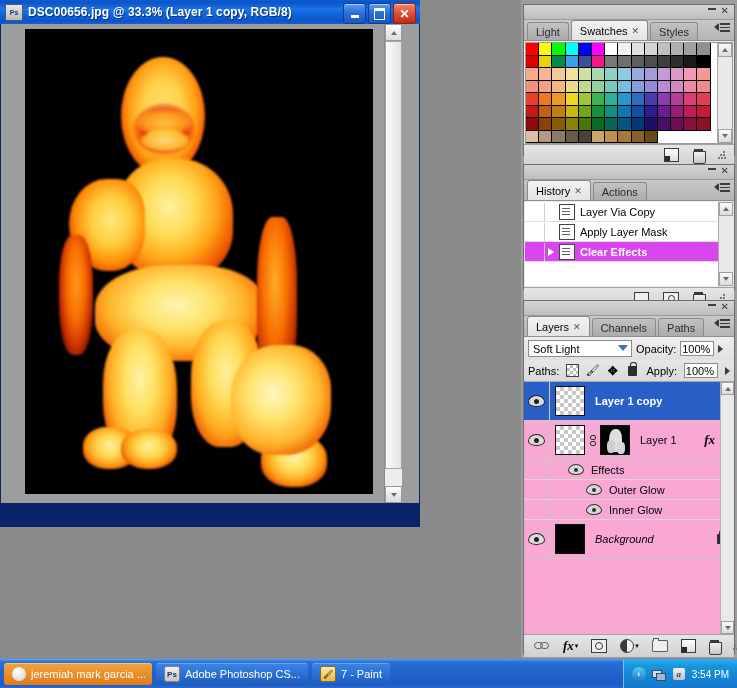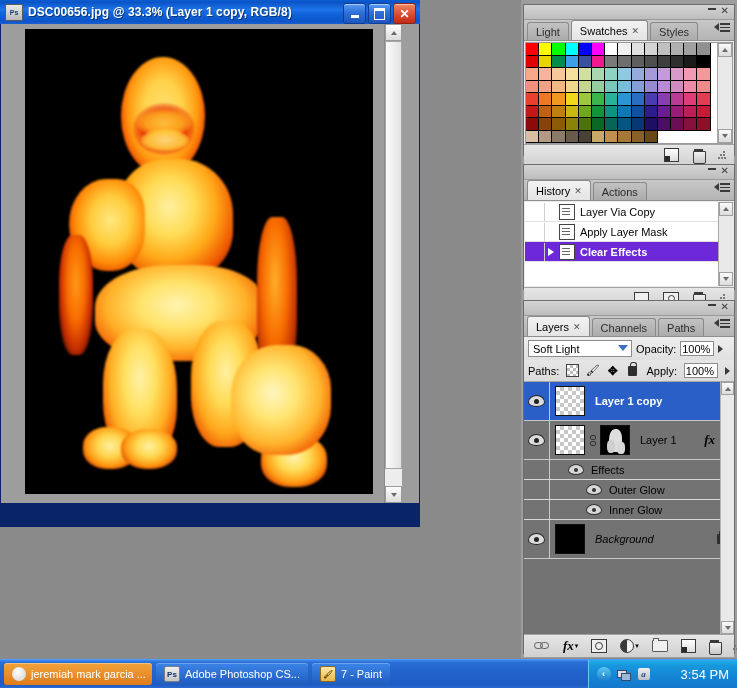--- a/index.html
+++ b/index.html
@@ -107,21 +107,21 @@
   .sw-grid{display:grid;grid-template-columns:repeat(14,13.2px);}
   .sw{width:13.2px;height:12.5px;box-sizing:border-box;border-right:1px solid #000;border-bottom:1px solid #000;}
   .sw-scroll{position:absolute;right:0;top:0;width:14px;height:100%;background:#e9e9e9;border-left:1px solid #a8a8a8;}
   .swsb{width:14px;height:14px;background:linear-gradient(to bottom,#fafafa,#dcdcdc);border:1px solid #a0a0a0;box-sizing:border-box;
     display:flex;align-items:center;justify-content:center;}
 
   
   #history-panel{top:164px;height:126px;}
   .hist-list{background:#fff;margin:1px;height:84px;position:relative;overflow:hidden;}
   .hist-row{height:19px;display:flex;align-items:center;border-bottom:1px solid #e0e0e0;position:relative;}
-  .hist-row.sel{background:#6d28d9;color:#fff;font-weight:bold;}
+  .hist-row.sel{background:#d946ef;color:#fff;font-weight:bold;}
   .hist-chk{width:20px;height:18px;border-right:1px solid #cfcfcf;box-sizing:border-box;}
   .hist-arrowslot{width:12px;display:flex;align-items:center;justify-content:center;}
   .hist-ptr{width:0;height:0;border-top:4px solid transparent;border-bottom:4px solid transparent;border-left:6px solid #fff;}
   .hist-ic{width:14px;height:14px;margin:0 5px 0 2px;background:#fff;border:1px solid #444;position:relative;flex:none;}
   .hist-ic i{position:absolute;left:2px;width:8px;height:1px;background:#666;}
   .hist-lbl{font-size:11px;white-space:nowrap;}
   .hist-scroll{position:absolute;right:0;top:0;width:14px;height:100%;background:#e9e9e9;border-left:1px solid #a8a8a8;}
 
   
   #layers-panel{top:300px;height:354px;}
@@ -142,21 +142,21 @@
     background:
       linear-gradient(45deg,#bdbdbd 25%,transparent 25%,transparent 75%,#bdbdbd 75%),
       linear-gradient(45deg,#bdbdbd 25%,#fff 25%,#fff 75%,#bdbdbd 75%);
     background-size:6px 6px;background-position:0 0,3px 3px;}
   .brush-ic{font-size:11px;transform:rotate(0deg);}
   .move-ic{font-size:12px;font-weight:bold;}
   .padlock{width:9px;height:10px;background:#2e2e2e;border-radius:1px;position:relative;}
   .padlock:before{content:"";position:absolute;left:2px;top:-4px;width:5px;height:5px;
     border:1.5px solid #2e2e2e;border-bottom:0;border-radius:3px 3px 0 0;}
 
-  .lay-list{background:#737373;height:252px;position:relative;overflow:hidden;}
+  .lay-list{background:#f9a8d4;height:252px;position:relative;overflow:hidden;}
   .lay-row{display:flex;align-items:center;height:38px;border-bottom:1px solid #c9c9c9;position:relative;}
   .lay-row.sel{background:#2a5fc8;}
   .lay-row.sel .lay-name{color:#fff;font-weight:bold;}
   .eye-cell{width:26px;height:100%;display:flex;align-items:center;justify-content:center;
     border-right:1px solid #c9c9c9;box-sizing:border-box;}
   .eye{width:15px;height:10px;border:1.2px solid #222;border-radius:50% 50% 50% 50%/60% 60% 40% 40%;
     display:flex;align-items:center;justify-content:center;background:#dcdcdc;}
   .eye b{width:5px;height:5px;border-radius:50%;background:#222;display:block;}
   .thumb{width:30px;height:30px;margin-left:5px;border:1.5px solid #111;box-sizing:border-box;flex:none;}
   .thumb.checker{
@@ -194,21 +194,21 @@
   .tb-item.orange{background:linear-gradient(to bottom,#f2a33c,#e07b1b);width:132px;box-shadow:inset 0 1px 0 rgba(255,255,255,.35);}
   .tb-item.blue{background:linear-gradient(to bottom,#3c85e8,#1e5bbd);box-shadow:inset 0 1px 0 rgba(255,255,255,.25);}
   .tb-ic{width:14px;height:14px;border-radius:2px;display:flex;align-items:center;justify-content:center;
     font-size:8px;font-weight:bold;flex:none;}
   .tb-ps{background:linear-gradient(to bottom,#f0f0f0,#c6c6c6);color:#14306e;border:1px solid #7f7f7f;}
   .tb-paint{background:linear-gradient(to bottom,#ffe9a8,#e8b74c);border:1px solid #8a6a1d;color:#6b4a00;}
   .tray{margin-left:auto;height:28px;display:flex;align-items:center;gap:6px;padding:0 8px;
     background:linear-gradient(to bottom,#23b0ec 0%,#1897dd 20%,#1484d3 60%,#1478cc 100%);
     border-left:1px solid #66c8f5;}
   .tray-ic{width:14px;height:14px;display:flex;align-items:center;justify-content:center;}
-  .tray-time{color:#fff;font-size:13px;margin-left:24px;}
+  .tray-time{color:#fff;font-size:10px;}
   .circ{width:14px;height:14px;border-radius:50%;background:linear-gradient(to bottom,#59c8f3,#1c7fc9);
     display:flex;align-items:center;justify-content:center;color:#fff;font-size:9px;font-weight:bold;}
 </style>
 </head>
 <body>
 
 <div class="app">
 
   <div class="doc-window">
 

